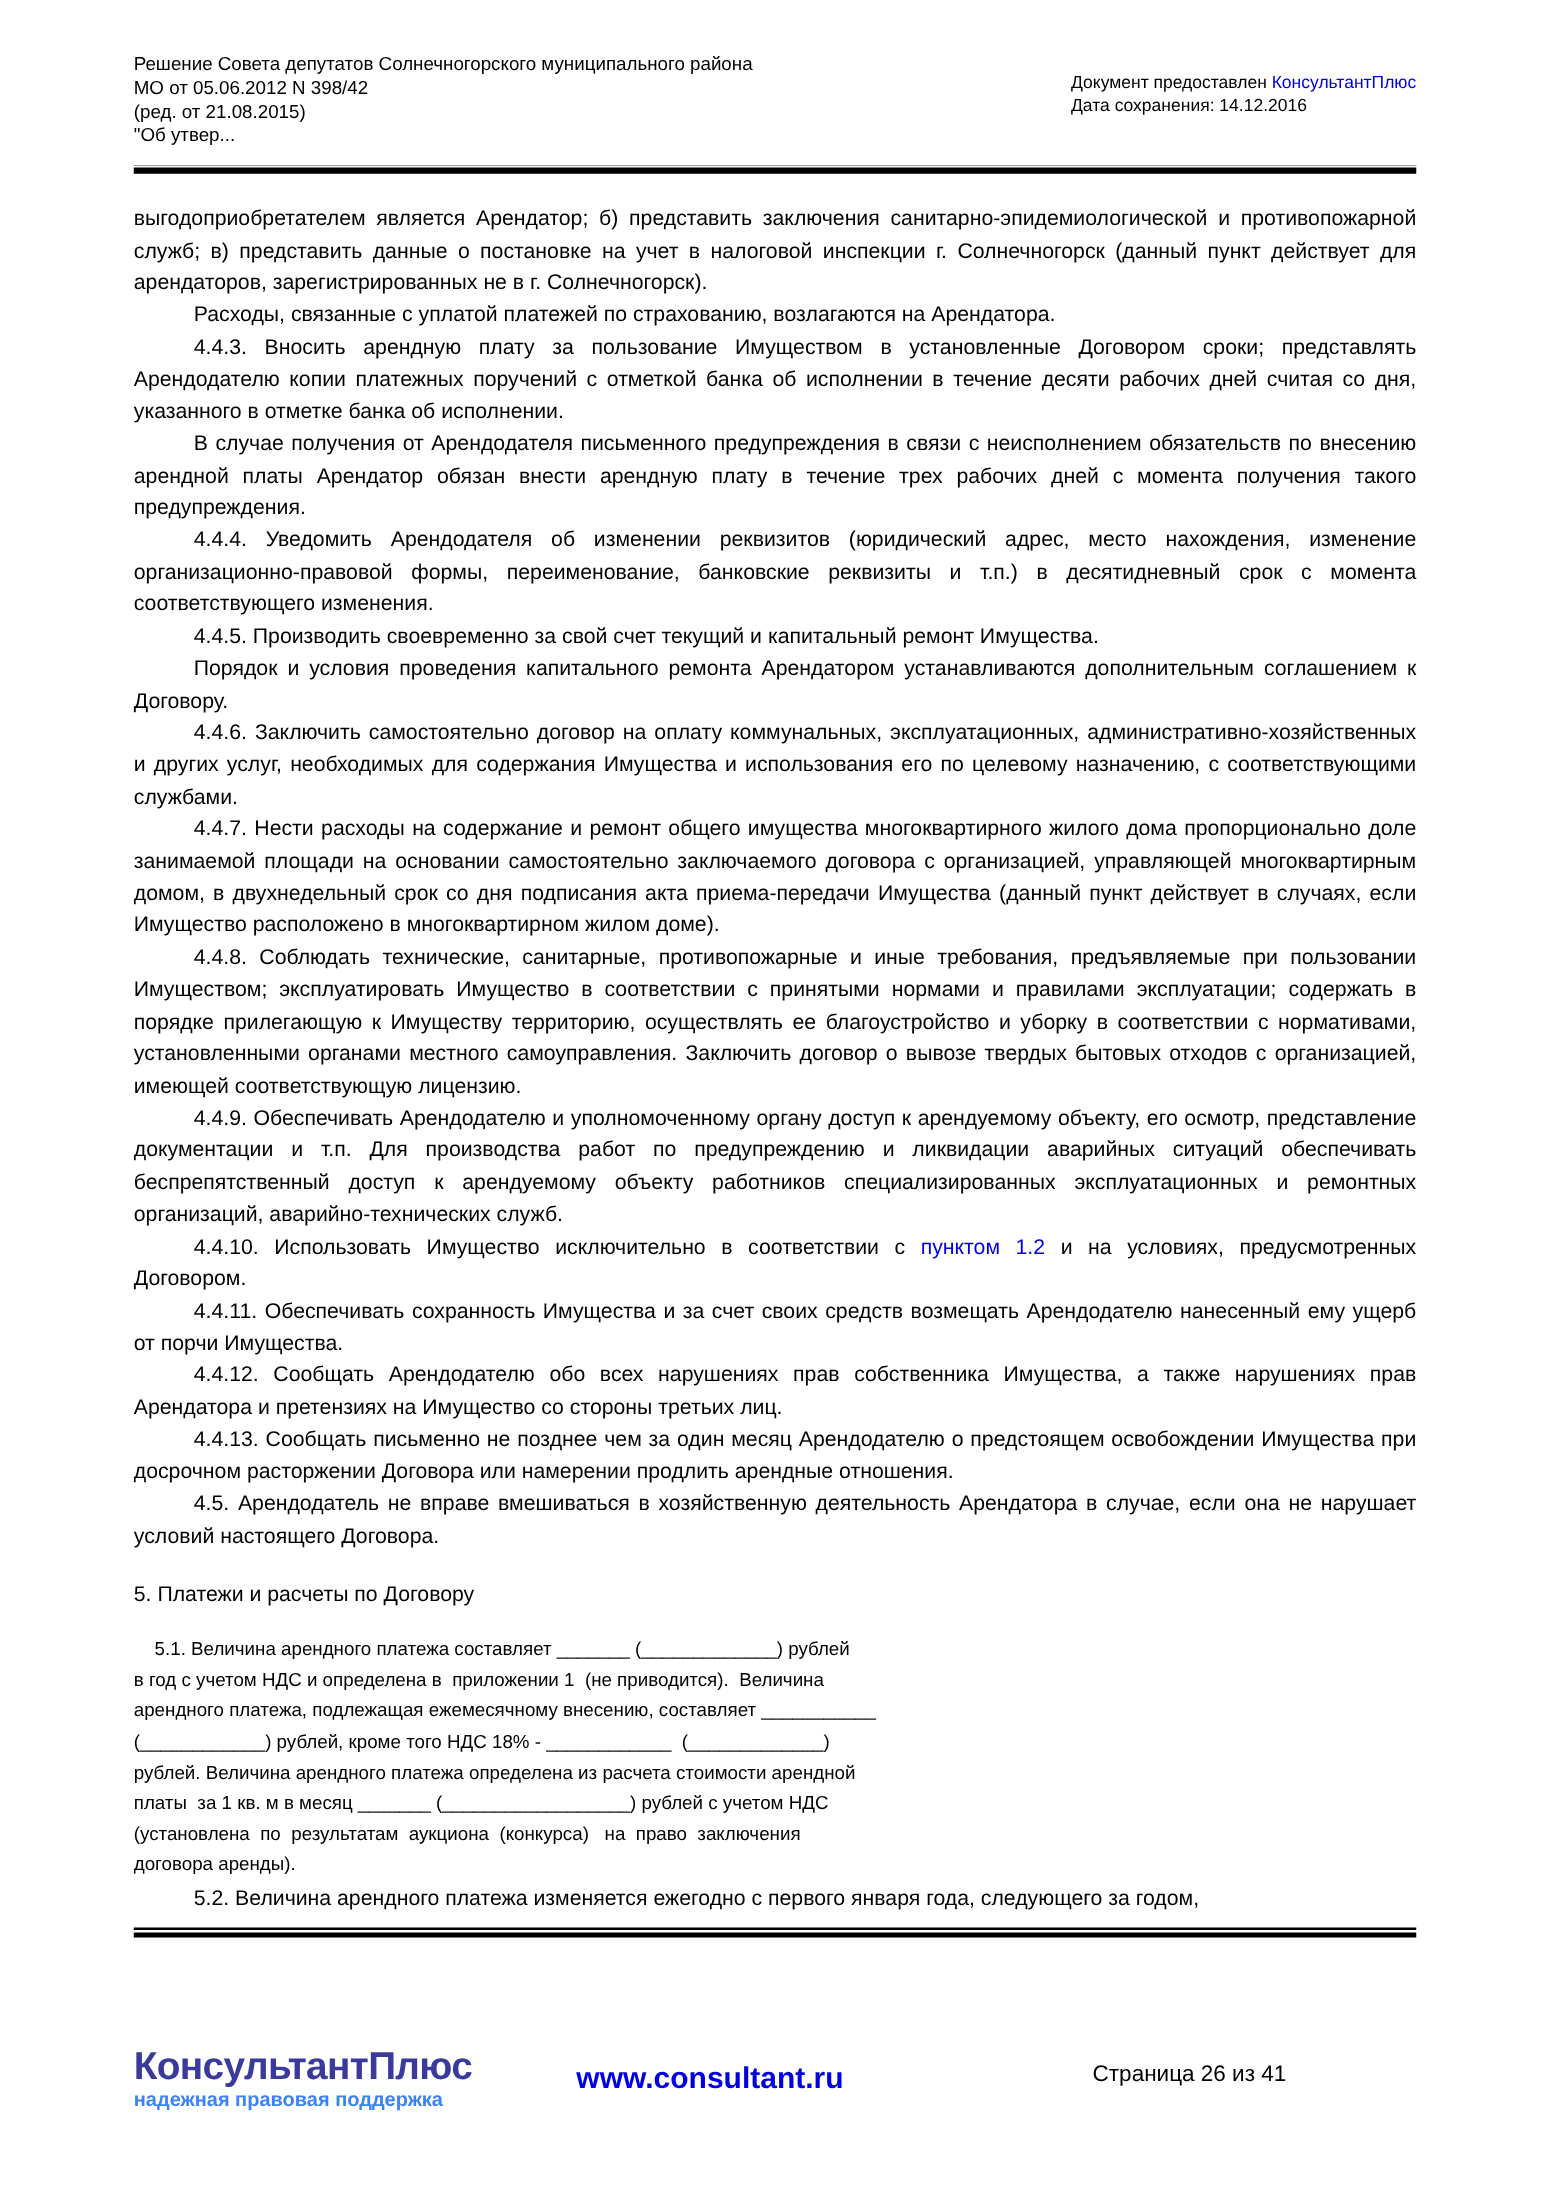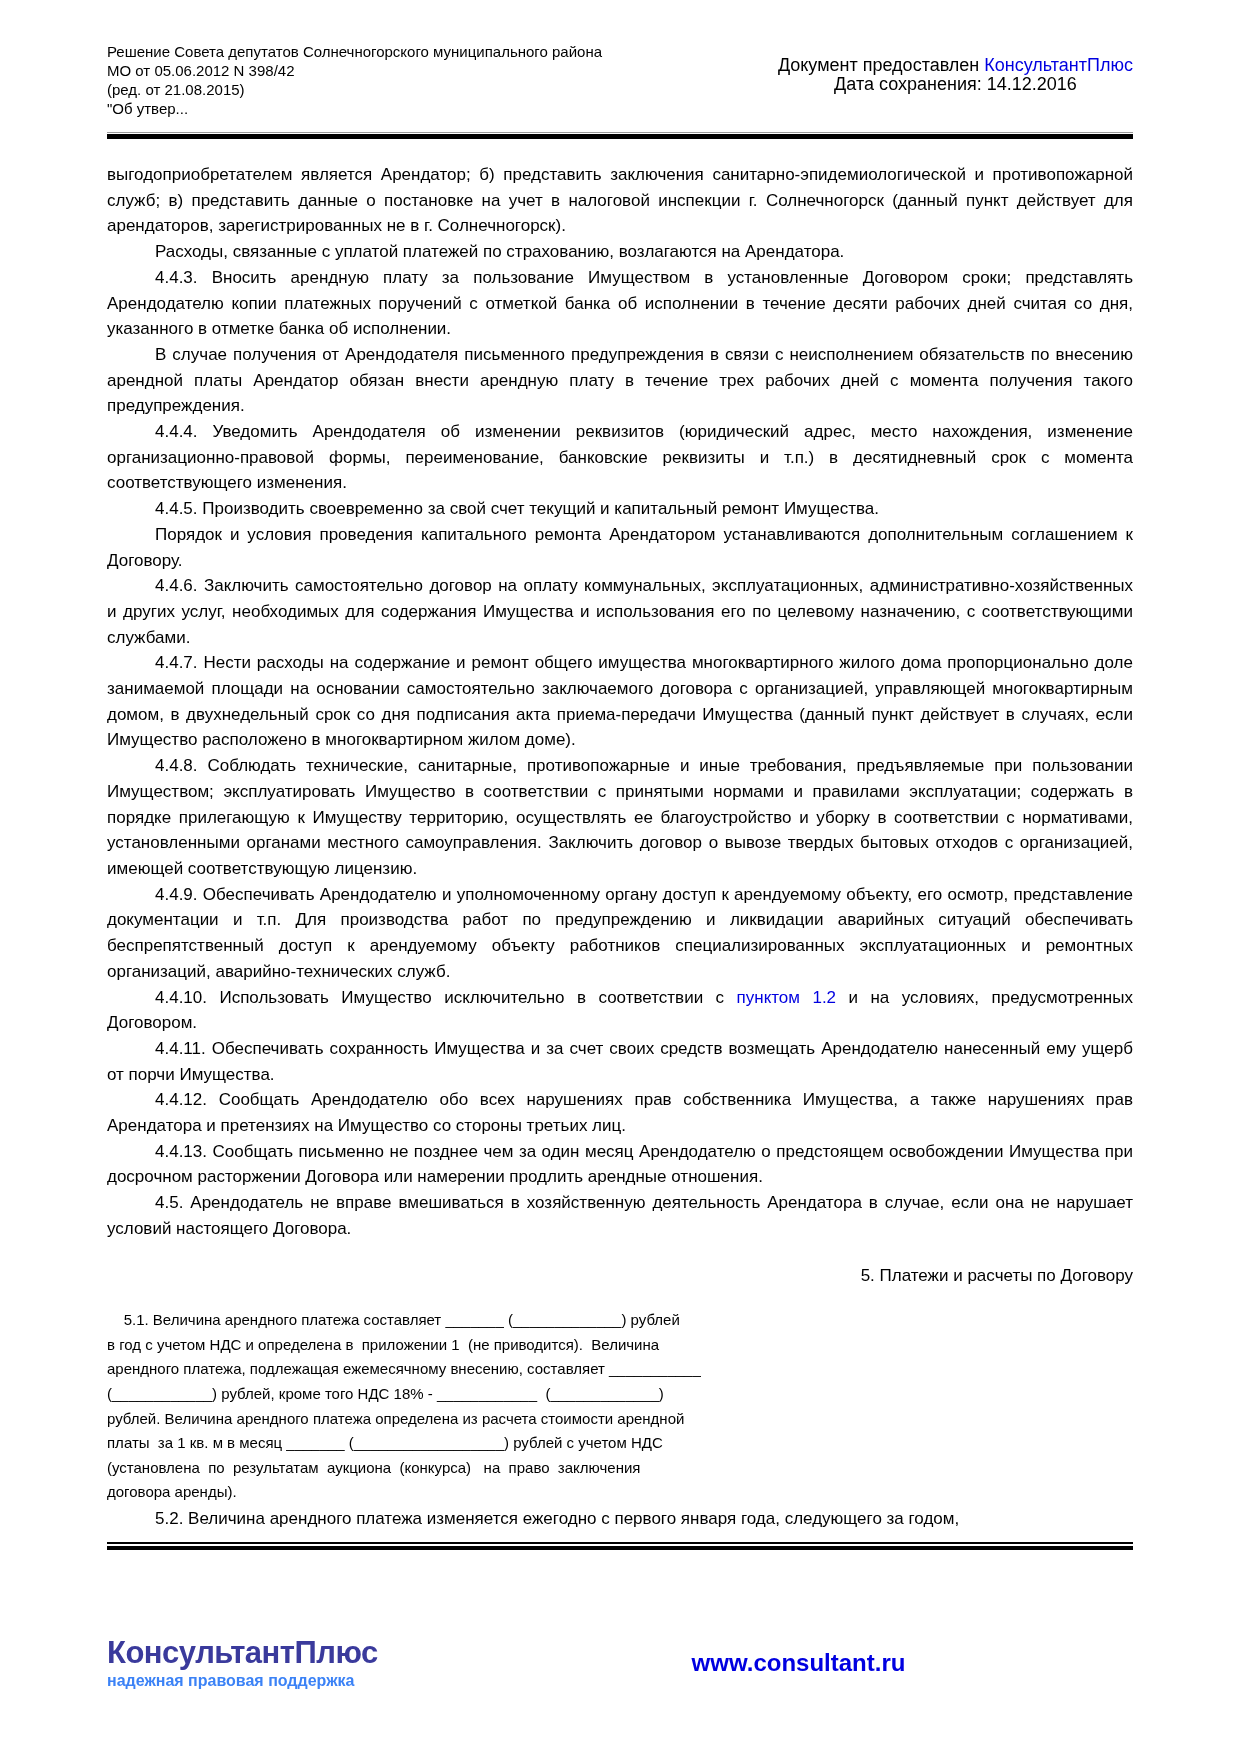--- a/index.html
+++ b/index.html
@@ -10,41 +10,41 @@
     color:#000;
     position:relative;
     overflow:hidden;
   }
   .page { position:relative; width:1136px; height:1754px; }
   .content { margin:0 107px; width:1026px; }
 
   
   .header { display:flex; justify-content:space-between; padding-top:42px; }
   .doc-info { font-size:15px; line-height:19px; max-width:620px; white-space:pre-line; }
-  .provided { text-align:center; font-size:18px; line-height:19px; padding-top:14px; }
+  .provided { text-align:left; font-size:14px; line-height:19px; padding-top:14px; }
   a.link, .link { color:#0000e0; text-decoration:none; cursor:pointer; }
 
   
   .rule-top { margin-top:14px; }
   .rule-top .thin { height:1px; background:#9a9a9a; }
   .rule-top .gap  { height:1px; background:#fff; }
   .rule-top .thick{ height:5px; background:#000; }
 
   .rule-bottom { margin-top:10px; }
   .rule-bottom .thin { height:2px; background:#000; }
   .rule-bottom .gap  { height:2px; background:#fff; }
   .rule-bottom .thick{ height:4px; background:#000; }
 
   
   .body-text { margin-top:23px; font-size:17px; line-height:25.7px; text-align:justify; }
   .para { text-indent:48px; }
   .para.no-indent { text-indent:0; }
 
   .section-heading {
-    text-align:right; text-indent:0;
+    text-align:left; text-indent:0;
     margin-top:21px; margin-bottom:20px;
     font-size:17px; line-height:25.7px;
   }
 
   .mono {
     font-family:Liberation Sans, sans-serif;
     font-size:15px; line-height:24.6px;
     white-space:pre; text-align:left;
     margin-top:2px;
   }
@@ -130,14 +130,15 @@
   </div>
 
   <div class="footer">
     <div class="col logo-block">
       <div class="logo">КонсультантПлюс</div>
       <div class="tagline">надежная правовая поддержка</div>
     </div>
     <div class="col site-col">
       <span class="site link">www.consultant.ru</span>
     </div>
+    <div class="col page-col">Страница 26 из 41</div>
   </div>
 </div>
 
 </body></html>

